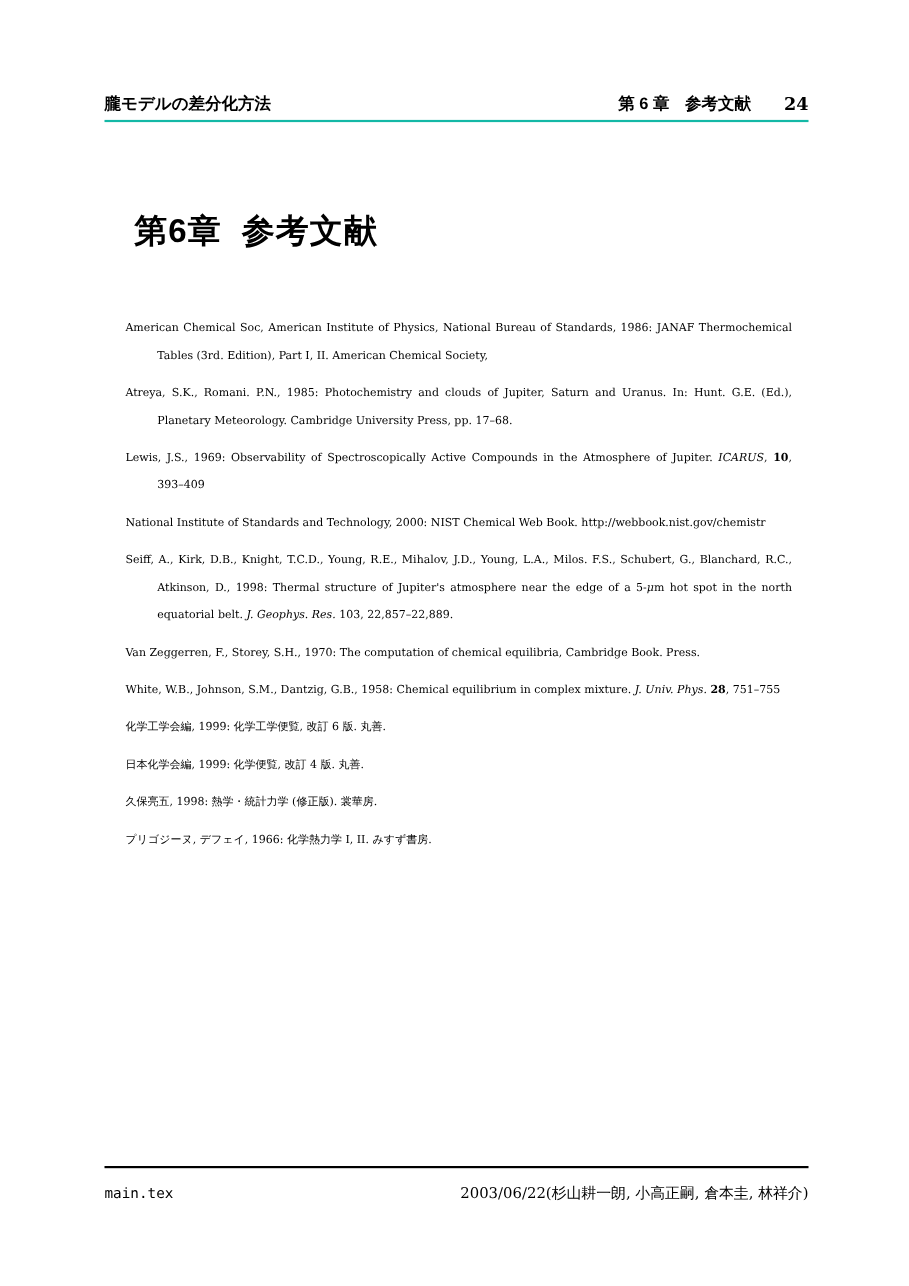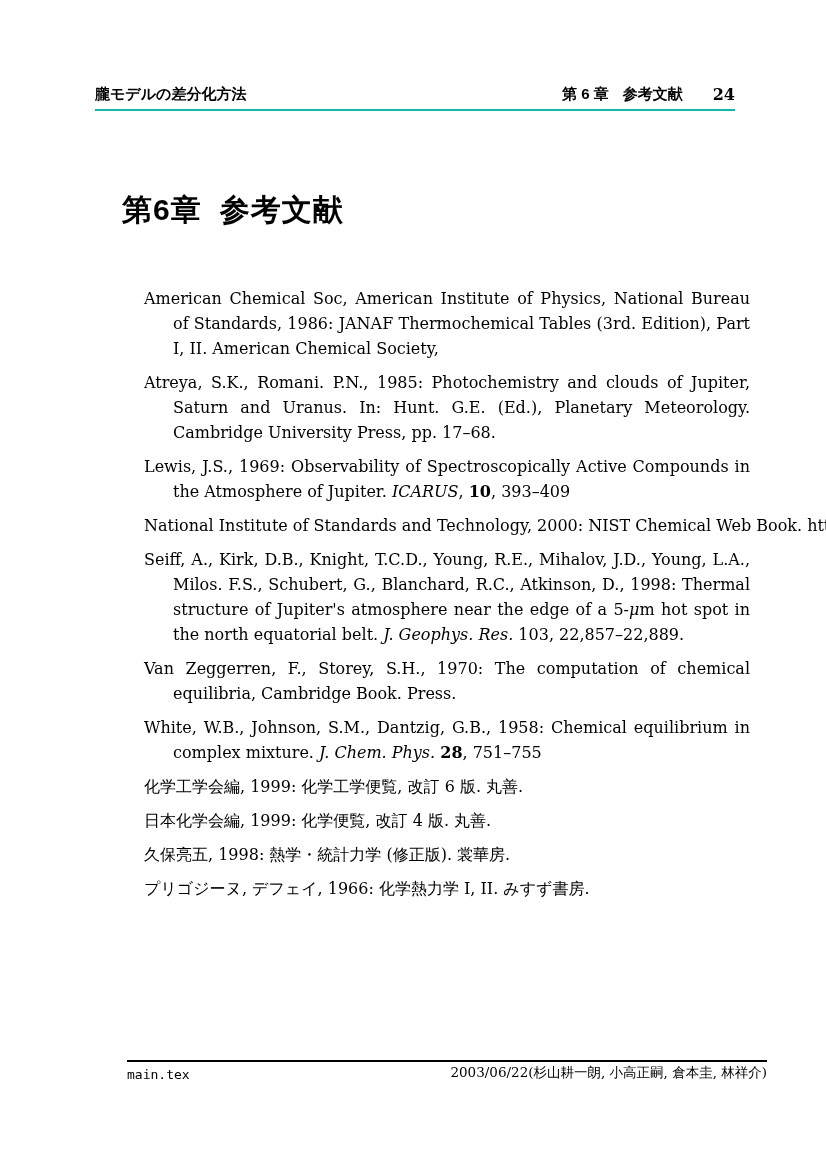--- a/index.html
+++ b/index.html
@@ -24,36 +24,35 @@
     font-weight:bold; font-size:16px;
   }
   .chapter-heading {
     position:absolute; left:122px; top:190px;
     font-family:"Liberation Sans","DejaVu Sans",sans-serif;
     font-weight:bold; font-size:30px; letter-spacing:1px;
     white-space:nowrap;
   }
   .chapter-heading .chapter-number { margin-right:18px; }
   .reference-list {
-    position:absolute; left:144px; top:286px; width:606px;
-    font-size:16px; line-height:25px; text-align:justify;
+    position:absolute; left:114px; top:286px; width:606px;
+    font-size:10px; line-height:25px; text-align:justify;
   }
   .ref {
     margin:0 0 9px 0;
     padding-left:29px; text-indent:-29px;
   }
   .ref.clip { white-space:nowrap; text-align:left; }
   .i { font-style:italic; }
   .b { font-weight:bold; }
   .page-footer {
     position:absolute; left:95px; top:1060px; width:640px;
-    border-top:2px solid #000; padding-top:2px;
-    display:flex; justify-content:space-between; align-items:flex-end;
+    border-top:2px solid #000; padding-top:14px;
+    display:flex; justify-content:space-between; align-items:center;
     font-size:13.5px;
-    margin-left:32px;
   }
   .footer-left { font-family:"DejaVu Sans Mono","Liberation Mono",monospace; font-size:13px; }
   .footer-right { font-family:"DejaVu Serif","Liberation Serif",serif; }
 </style>
 </head>
 <body>
 
 <div class="page-header">
   <span class="header-left">朧モデルの差分化方法</span>
   <span class="header-right">
@@ -67,21 +66,21 @@
   <span class="chapter-number">第6章</span><span class="chapter-title">参考文献</span>
 </div>
 
 <div class="reference-list">
     <p class="ref"><span>American Chemical Soc, American Institute of Physics, National Bureau of Standards, 1986: JANAF Thermochemical Tables (3rd. Edition), Part I, II. American Chemical Society,</span></p>
     <p class="ref"><span>Atreya, S.K., Romani. P.N., 1985: Photochemistry and clouds of Jupiter, Saturn and Uranus. In: Hunt. G.E. (Ed.), Planetary Meteorology. Cambridge University Press, pp. 17–68.</span></p>
     <p class="ref"><span>Lewis, J.S., 1969: Observability of Spectroscopically Active Compounds in the Atmosphere of Jupiter. </span><span class="i">ICARUS</span><span>, </span><span class="b">10</span><span>, 393–409</span></p>
     <p class="ref clip"><span>National Institute of Standards and Technology, 2000: NIST Chemical Web Book. http://webbook.nist.gov/chemistr</span></p>
     <p class="ref"><span>Seiff, A., Kirk, D.B., Knight, T.C.D., Young, R.E., Mihalov, J.D., Young, L.A., Milos. F.S., Schubert, G., Blanchard, R.C., Atkinson, D., 1998: Thermal structure of Jupiter's atmosphere near the edge of a 5-</span><span class="i">μ</span><span>m hot spot in the north equatorial belt. </span><span class="i">J. Geophys. Res.</span><span> 103, 22,857–22,889.</span></p>
     <p class="ref"><span>Van Zeggerren, F., Storey, S.H., 1970: The computation of chemical equilibria, Cambridge Book. Press.</span></p>
-    <p class="ref"><span>White, W.B., Johnson, S.M., Dantzig, G.B., 1958: Chemical equilibrium in complex mixture. </span><span class="i">J. Chem. Phys.</span><span> </span><span class="b">28</span><span>, 751–755</span></p>
+    <p class="ref"><span>White, W.B., Johnson, S.M., Dantzig, G.B., 1958: Chemical equilibrium in complex mixture. </span><span class="i">J. Univ. Phys.</span><span> </span><span class="b">28</span><span>, 751–755</span></p>
     <p class="ref"><span>化学工学会編, 1999: 化学工学便覧, 改訂 6 版. 丸善.</span></p>
     <p class="ref"><span>日本化学会編, 1999: 化学便覧, 改訂 4 版. 丸善.</span></p>
     <p class="ref"><span>久保亮五, 1998: 熱学・統計力学 (修正版). 裳華房.</span></p>
     <p class="ref"><span>プリゴジーヌ, デフェイ, 1966: 化学熱力学 I, II. みすず書房.</span></p>
   </div>
 
 <div class="page-footer">
   <span class="footer-left">main.tex</span>
   <span class="footer-right">2003/06/22(杉山耕一朗, 小高正嗣, 倉本圭, 林祥介)</span>
 </div>

